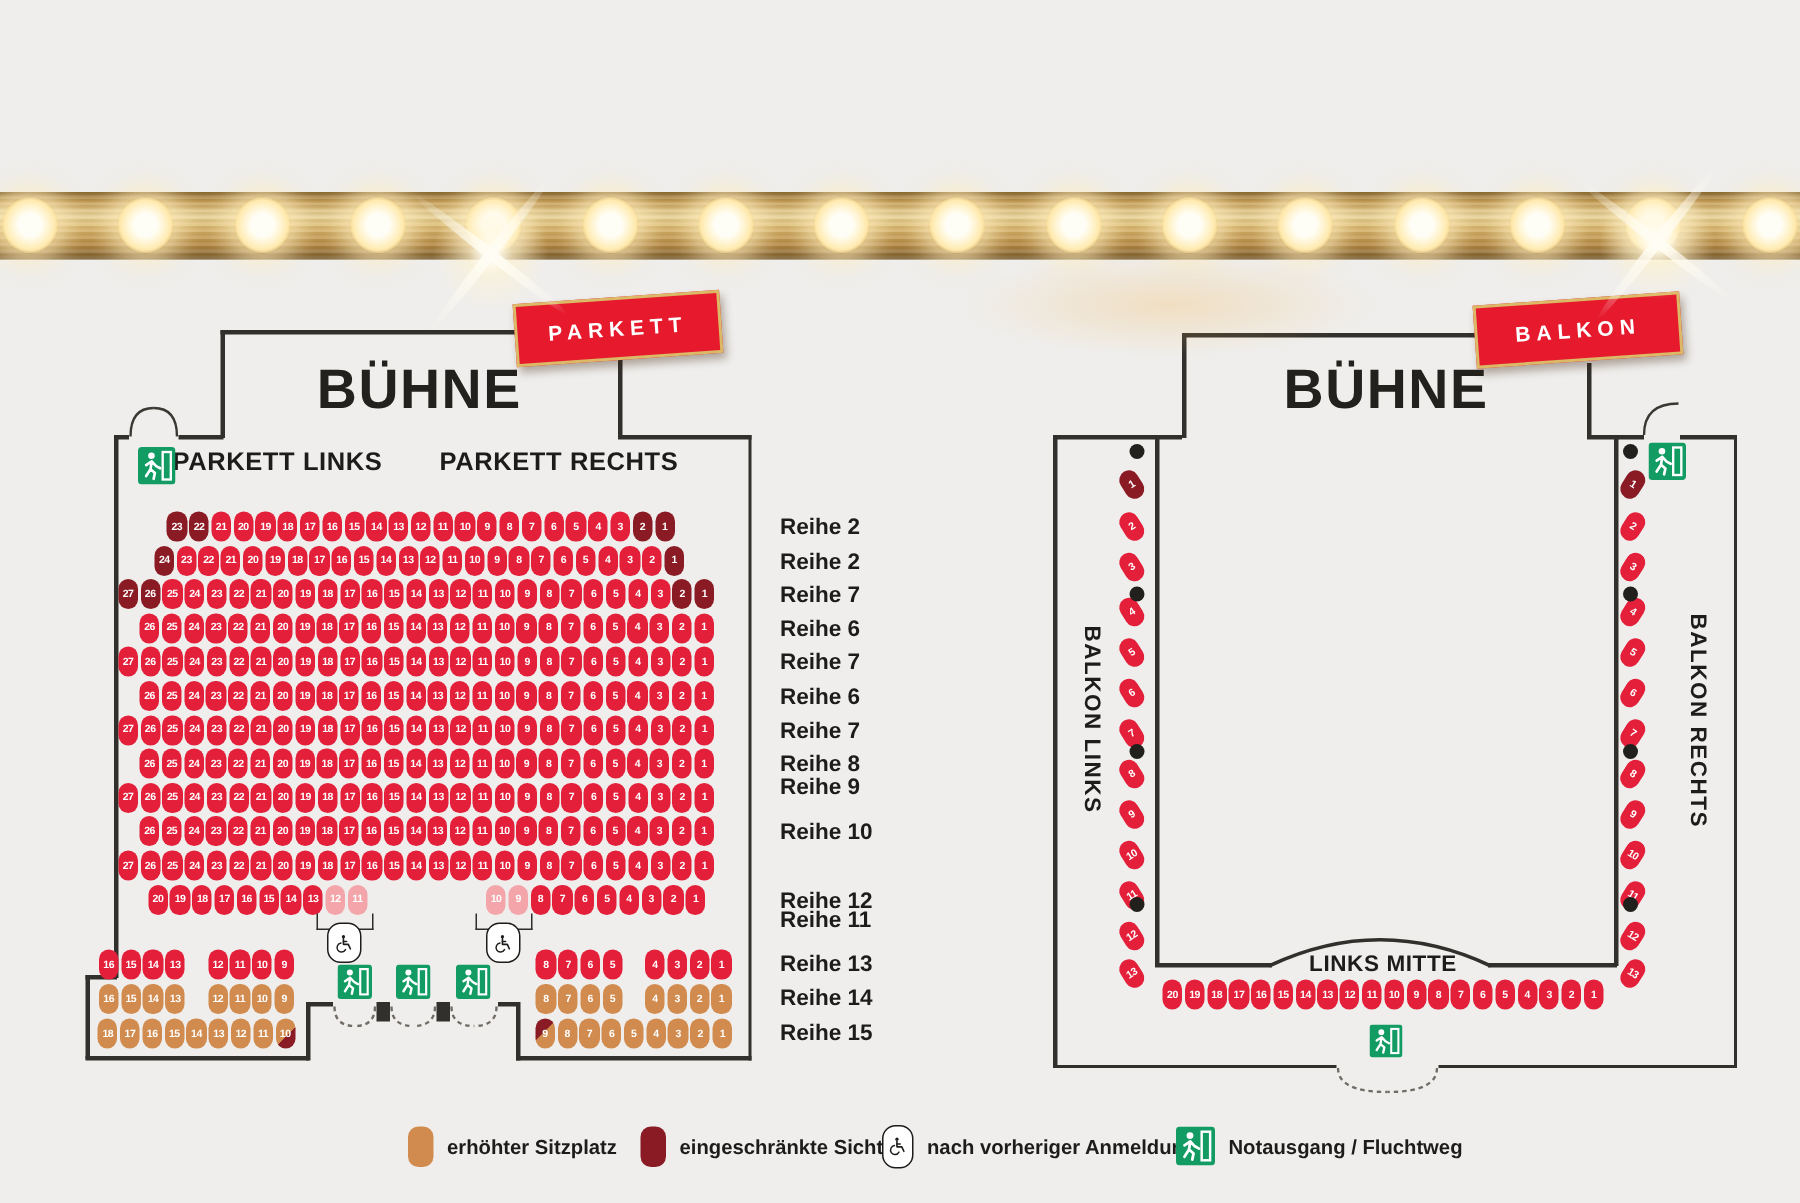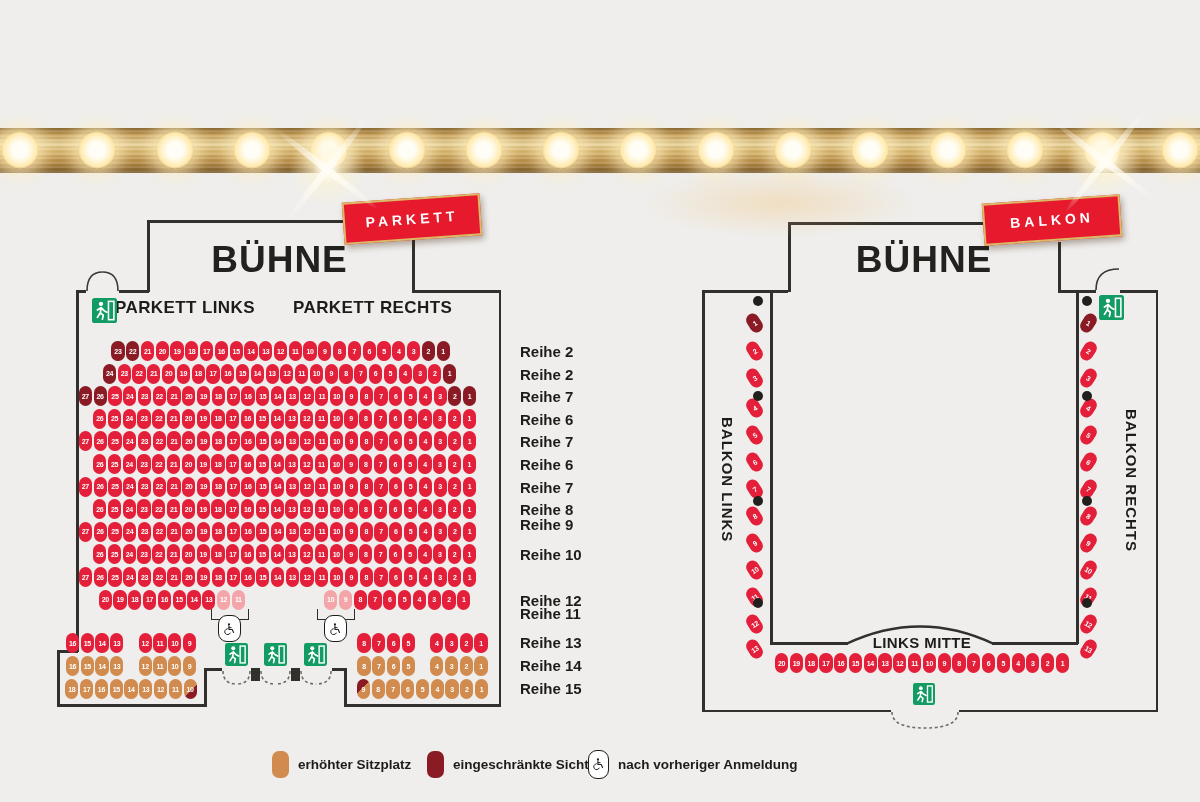--- a/index.html
+++ b/index.html
@@ -692,20 +692,29 @@
     <div class="wc-pill" id="lg-wc">
         <svg viewBox="0 0 24 24" width="13" height="16">
           <circle cx="11" cy="3.6" r="2" fill="#1d1d1b"></circle>
           <path d="M11 6 L11 13 L17 13 L19.5 18.5" fill="none" stroke="#1d1d1b" stroke-width="2" stroke-linecap="round" stroke-linejoin="round"></path>
           <path d="M11 9.5 L15 9.5" stroke="#1d1d1b" stroke-width="1.8" stroke-linecap="round"></path>
           <path d="M13.5 19.5 A5.5 5.5 0 1 1 8 11.5" fill="none" stroke="#1d1d1b" stroke-width="1.8" stroke-linecap="round"></path>
         </svg>
       </div>
     <div class="legend-label">nach vorheriger Anmeldung</div>
   </div>
+  <div class="legend-item" style="left:784px">
+    <div class="lg-exit" id="lg-exit"><svg viewBox="0 0 24 24" width="100%" height="100%">
+          <rect width="24" height="24" rx="2.5" fill="#129b63"></rect>
+          <rect x="15.8" y="3.2" width="5.2" height="17.6" fill="none" stroke="#fff" stroke-width="1.5"></rect>
+          <circle cx="8.6" cy="5.6" r="2.1" fill="#fff"></circle>
+          <path d="M5.2 11.6 L8.8 9.2 L11.6 12.2 L14.2 13.6 M8.8 9.2 L8 14.2 L10.8 16.6 L10 20.4 M8 14.2 L5.2 18.6" stroke="#fff" stroke-width="1.7" fill="none" stroke-linecap="round" stroke-linejoin="round"></path>
+        </svg></div>
+    <div class="legend-label">Notausgang / Fluchtweg</div>
+  </div>
 <div class="bulb" style="left: 1px;"></div>
     <div class="bulb" style="left: 78.3px;"></div>
     <div class="bulb" style="left: 155.6px;"></div>
     <div class="bulb" style="left: 232.9px;"></div>
     <div class="bulb" style="left: 310.2px;"></div>
     <div class="bulb" style="left: 387.5px;"></div>
     <div class="bulb" style="left: 464.8px;"></div>
     <div class="bulb" style="left: 542.1px;"></div>
     <div class="bulb" style="left: 619.4px;"></div>
     <div class="bulb" style="left: 696.7px;"></div>

